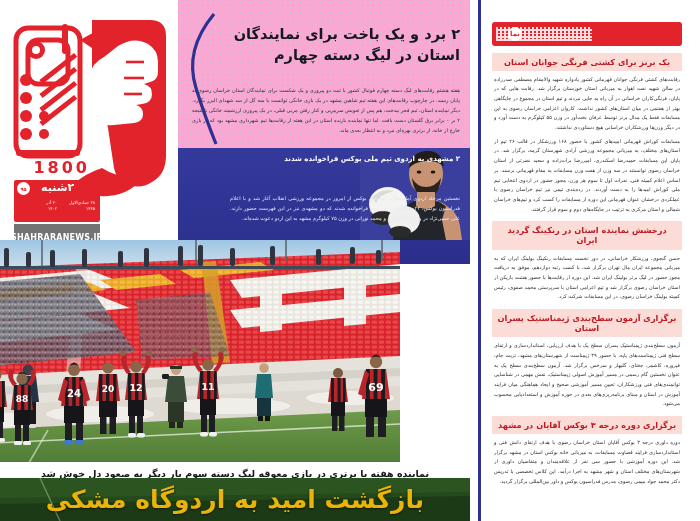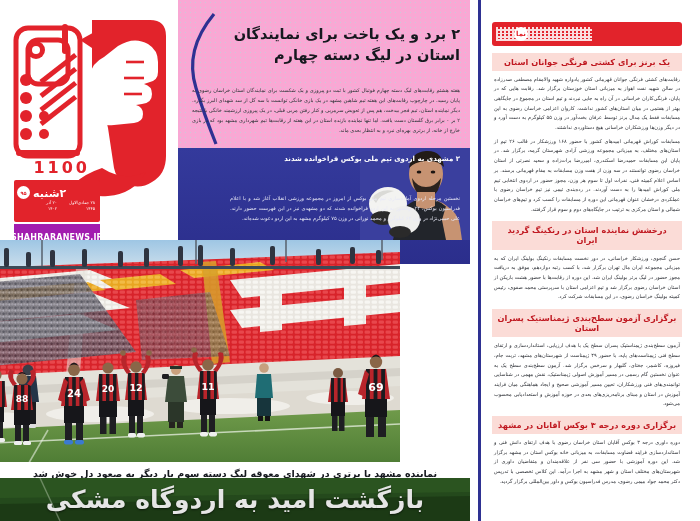--- a/index.html
+++ b/index.html
@@ -42,41 +42,41 @@
     letter-spacing: 3px; direction: rtl;
   }
   .date-box {
     position: absolute; left: 14px; top: 180px;
     width: 86px; height: 42px;
     background: #e2232b; color: #fff;
     border-radius: 2px;
     padding: 2px 3px;
   }
   .date-top {
-    display: flex; align-items: flex-end; justify-content: flex-end;
-    gap: 3px; height: 17px;
+    display: flex; align-items: flex-start; justify-content: flex-end;
+    gap: 11px; height: 17px;
   }
   .date-day {
     font-size: 11px; font-weight: bold; color: #ffffff; line-height: 1;
   }
   .date-seal {
     width: 13px; height: 13px; border-radius: 50%;
     background: #ffffff; color: #e2232b;
     font-size: 5px; font-weight: bold;
     display: flex; align-items: center; justify-content: center;
   }
   .date-grid {
     display: grid; grid-template-columns: 1fr 1fr;
     font-size: 4.2px; line-height: 1.5; color: #fff;
     padding: 1px 2px 0 2px; text-align: right;
   }
   .site-url {
     position: absolute; left: 14px; top: 224px;
     width: 86px; height: 26px;
-    background: #a21caf; color: #ffffff;
+    background: #737373; color: #ffffff;
     font-size: 8px; font-weight: bold; letter-spacing: 0.2px;
     display: flex; align-items: center; justify-content: center;
     direction: ltr; font-family: "DejaVu Sans", sans-serif;
   }
 
   
   .lead-story {
     position: absolute; left: 178px; top: 0;
     width: 292px; height: 148px;
     background: #f9a8d4;
@@ -154,21 +154,21 @@
   .bottom-banner {
     position: absolute; left: 0; top: 478px;
     width: 470px; height: 43px;
     overflow: hidden;
     background: #1b3a15;
   }
   .bottom-banner-title {
     position: absolute; inset: 0;
     display: flex; align-items: center; justify-content: center;
     font-size: 25px; font-weight: bold;
-    color: #e5e5e5; direction: rtl;
+    color: #eab308; direction: rtl;
     letter-spacing: -0.5px;
     text-shadow: 0 1px 2px rgba(0,0,0,.6);
   }
 
   
   .news-col {
     position: absolute; left: 470px; top: 0;
     width: 230px; height: 521px;
     background: #ffffff;
     overflow: hidden;
@@ -204,21 +204,21 @@
     position: relative;
     font-size: 13px; font-weight: bold; color: #ffffff;
     direction: rtl; padding-right: 4px; margin-top: 36px;
   }
   .headlines-badge-icon {
     position: relative;
     width: 14px; height: 14px; border-radius: 50%;
     background: #ffffff; color: #e2232b;
     font-size: 7px; font-weight: bold;
     display: flex; align-items: center; justify-content: center;
-    margin-right: 5px; margin-left: 16px;
+    margin-right: 5px; margin-left: 10px;
   }
 
   .news-item { margin-right: 12px; width: 190px; }
   .news-title {
     background: #fbdcd7;
     color: #c01a22;
     font-size: 8.2px; font-weight: bold;
     direction: rtl; text-align: center;
     padding: 3.5px 4px;
     margin-top: 7px;
@@ -279,21 +279,21 @@
             <rect x="30" y="90" width="44" height="5" transform="rotate(-38 52 92)"></rect>
           </g>
           <rect x="56" y="6" width="6" height="30" rx="3"></rect>
           <rect x="10" y="132" width="64" height="6" rx="3"></rect>
         </g>
 
         <path d="M74 22 l18 -10 l0 22 z" fill="#e2232b"></path>
       </svg>
     </div>
 
-    <div class="issue-no">1100</div>
+    <div class="issue-no">1800</div>
 
     <div class="date-box">
       <div class="date-top">
         <div class="date-day">۲شنبه</div>
         <div class="date-seal">۹۵</div>
       </div>
       <div class="date-grid">
         <span>۲۸ جمادی‌الاول</span>
         <span>۲۰ آذر</span>
         <span>۱۴۴۵</span>
@@ -644,21 +644,21 @@
             </g>
           <rect x="-7" y="34" width="14" height="14" fill="#16161a"></rect>
           <rect x="-6" y="48" width="5.5" height="15" fill="#1e1e22"></rect>
             <rect x="1" y="48" width="5.5" height="15" fill="#1e1e22"></rect>
         </g>
       </g>
     </svg>
   </div>
 
   <div class="photo-caption-strip">
-    <div class="photo-caption">نماینده مشهد با برتری در شهدای معوقه لیگ دسته سوم بار دیگر به صعود دل خوش شد</div>
+    <div class="photo-caption">نماینده هفته با برتری در بازی معوقه لیگ دسته سوم بار دیگر به صعود دل خوش شد</div>
   </div>
 
   <div class="bottom-banner">
     <svg viewBox="0 0 470 43" width="470" height="43" style="position:absolute;inset:0" aria-hidden="true">
       <rect width="470" height="43" fill="#24491c"></rect>
       <path d="M0 0 L470 0 L470 14 L0 20 Z" fill="#2d5722" opacity=".8"></path>
       <path d="M0 26 L470 18 L470 43 L0 43 Z" fill="#1a3714" opacity=".8"></path>
       <path d="M40 0 L60 43" stroke="#e7f0e0" stroke-width="1.4" opacity=".35" fill="none"></path>
     </svg>
     <div class="bottom-banner-title">بازگشت امید به اردوگاه مشکی</div>

